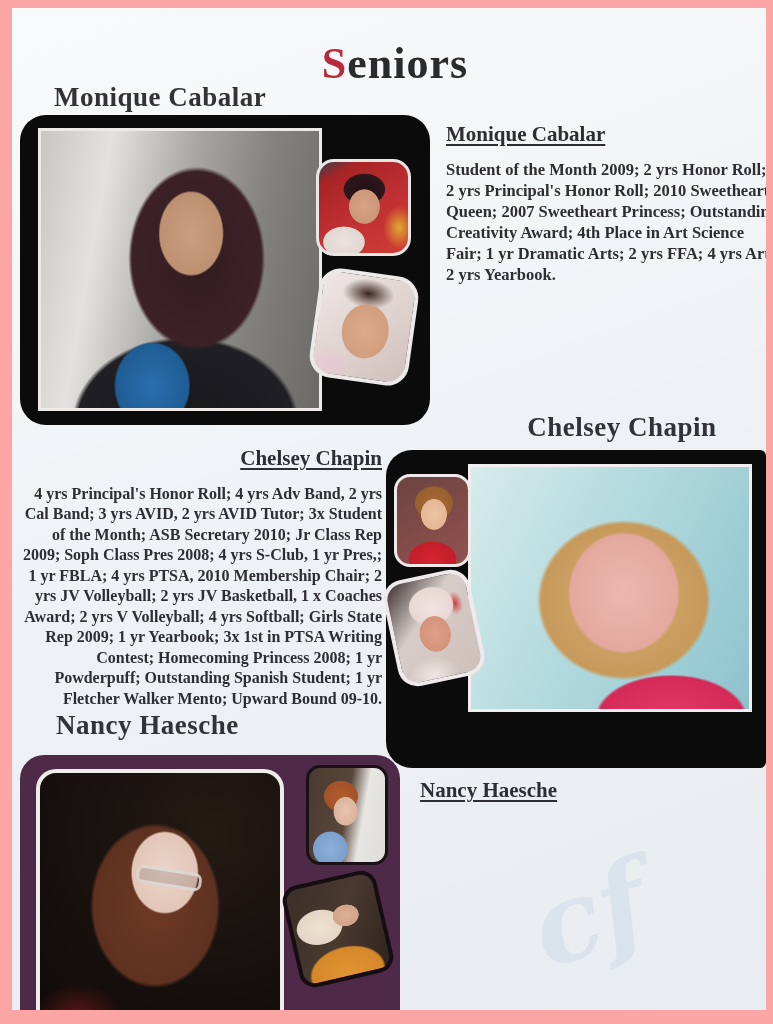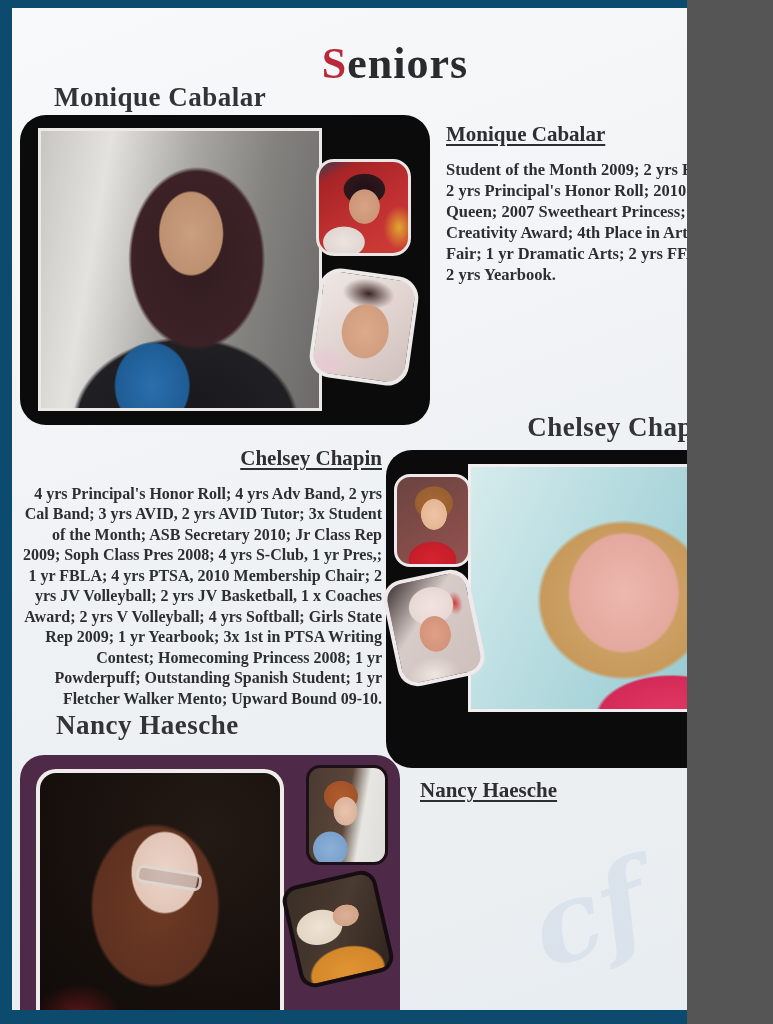--- a/index.html
+++ b/index.html
@@ -5,21 +5,21 @@
   :root{
     --accent-red:#b9293a;
     --frame-black:#0b0b0b;
     --frame-purple:#4e2948;
     --page-bg:#f1f3f5;
     --ink:#2b2b2e;
   }
   *{margin:0;padding:0;box-sizing:border-box;}
   html,body{background:#555;}
   .scan{
-    position:relative;width:687px;height:1024px;background:#0c4a6e;overflow:hidden;
+    position:relative;width:773px;height:1024px;background:#fca5a5;overflow:hidden;
     font-family:"Liberation Serif","DejaVu Serif",serif;
   }
   .page{
     position:absolute;left:12px;top:8px;width:754px;height:1002px;
     background:var(--page-bg,#f1f3f5);
     background-image:linear-gradient(160deg, rgba(255,255,255,.5) 0%, rgba(230,236,240,.35) 60%, rgba(222,230,236,.5) 100%);
     overflow:hidden;
   }
   
   .title{

